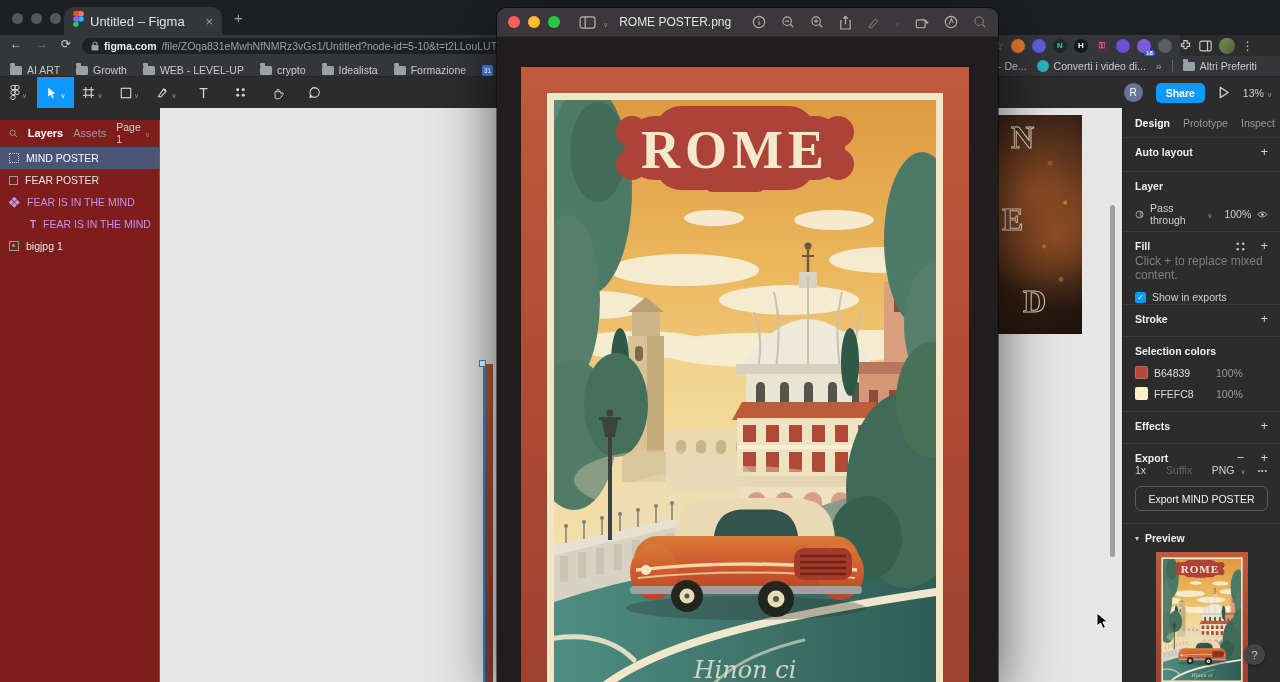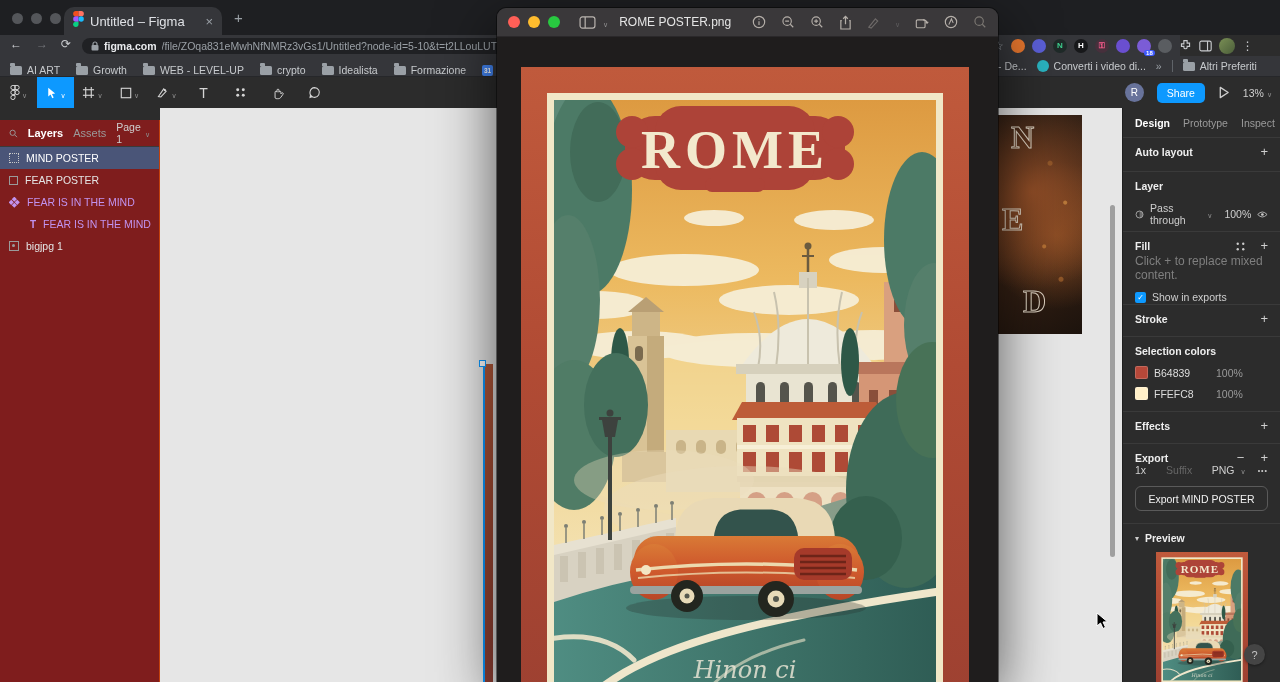--- a/index.html
+++ b/index.html
@@ -56,21 +56,21 @@
 
   
   .figbar { position:absolute; left:0; top:77px; width:1280px; height:31px; background:#2c2c2c; }
   .tools { position:absolute; left:0; top:0; display:flex; height:31px; }
   .tool { width:37px; height:31px; display:flex; align-items:center; justify-content:center; gap:2px; color:#d5d5d5; }
   .tool.active { background:#0d99ff; }
   .fig-right-cluster { position:absolute; right:8px; top:0; height:31px; display:flex; align-items:center; gap:13px; }
   .avatar { width:19px; height:19px; border-radius:50%; background:#68739b; color:#fff; font-size:10px;
             display:flex; align-items:center; justify-content:center; }
   .share-btn { height:20px; padding:0 10px; background:#0d99ff; border-radius:5px; color:#fff;
-               font-size:10.5px; display:flex; align-items:center; }
+               font-size:10.5px; display:flex; align-items:center;font-weight:bold; }
   .zoom-ctl { display:flex; align-items:flex-start; gap:3px; font-size:10.5px; color:#d0d0d0; }
 
   
   .leftpanel { position:absolute; left:0; top:120px; width:160px; height:574px; background:#7f1d1d;
                border-right:1px solid #c2410c; }
   .lp-head { height:27px; display:flex; align-items:center; gap:10px; padding:0 9px;
              border-bottom:1px solid #3a3a3a; }
   .lp-tab-active { font-size:11px; color:#fff; font-weight:bold; }
   .lp-tab { font-size:11px; color:#9a9a9a; }
   .lp-page { margin-left:auto; display:flex; align-items:center; gap:4px; font-size:10.5px; color:#cfcfcf; }

